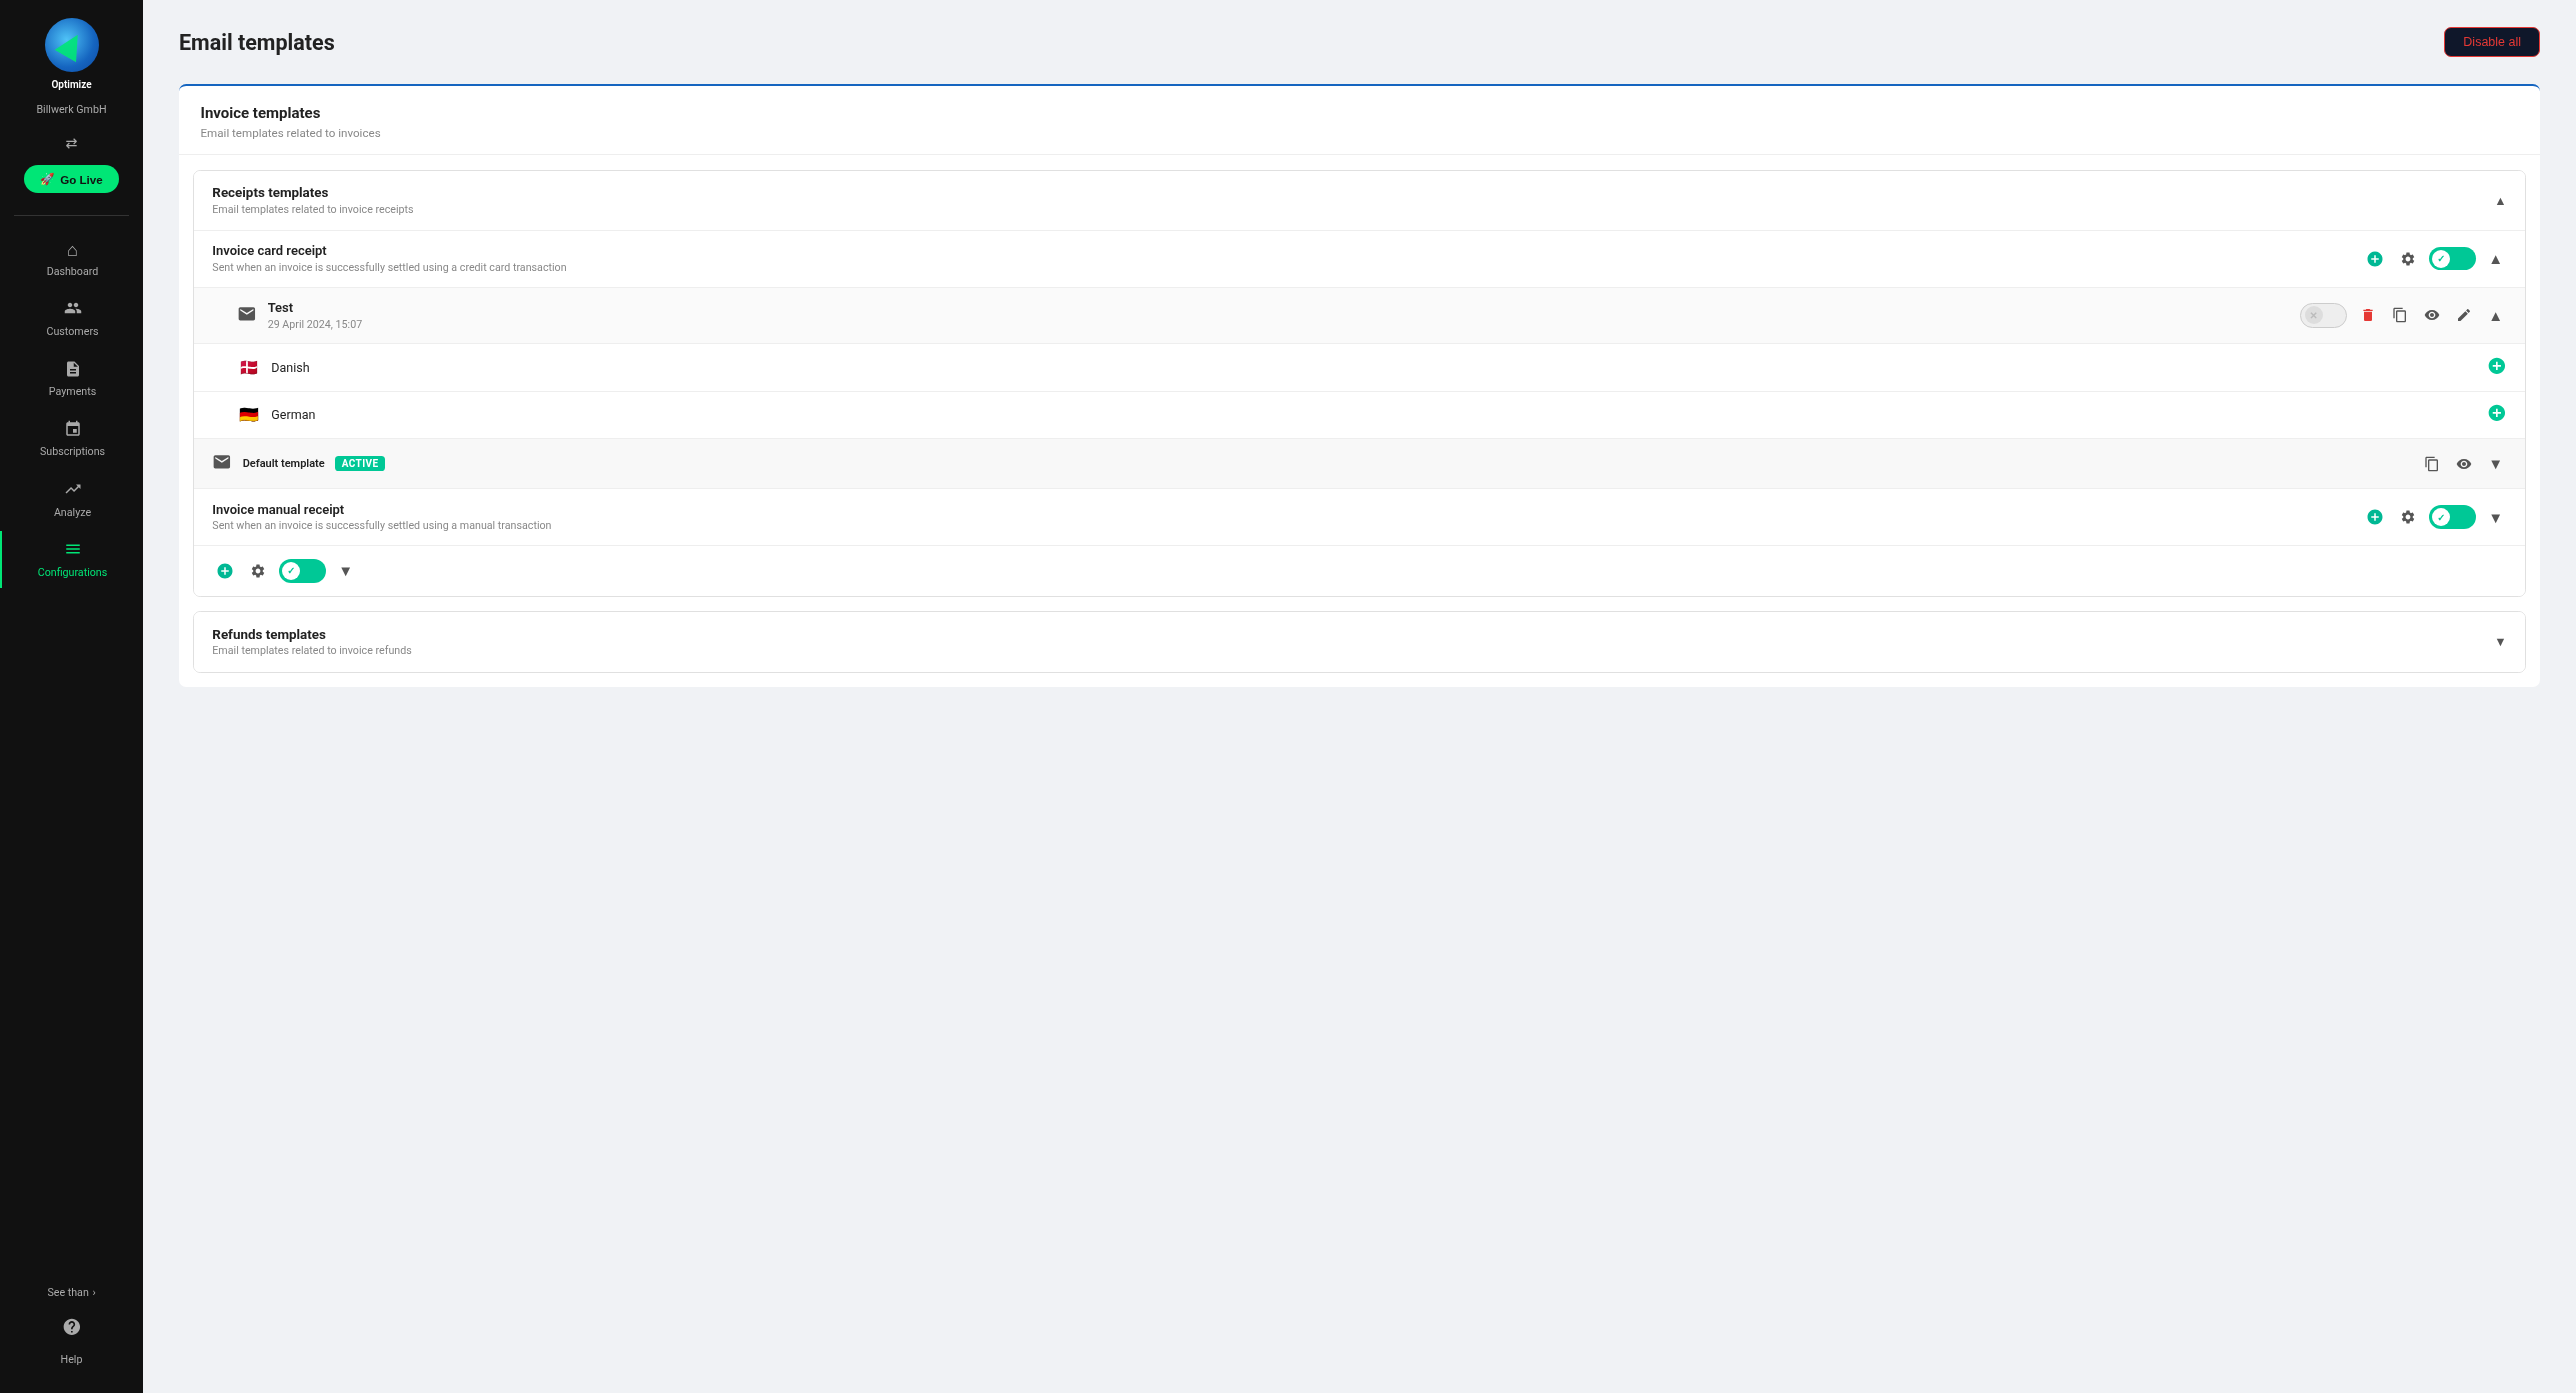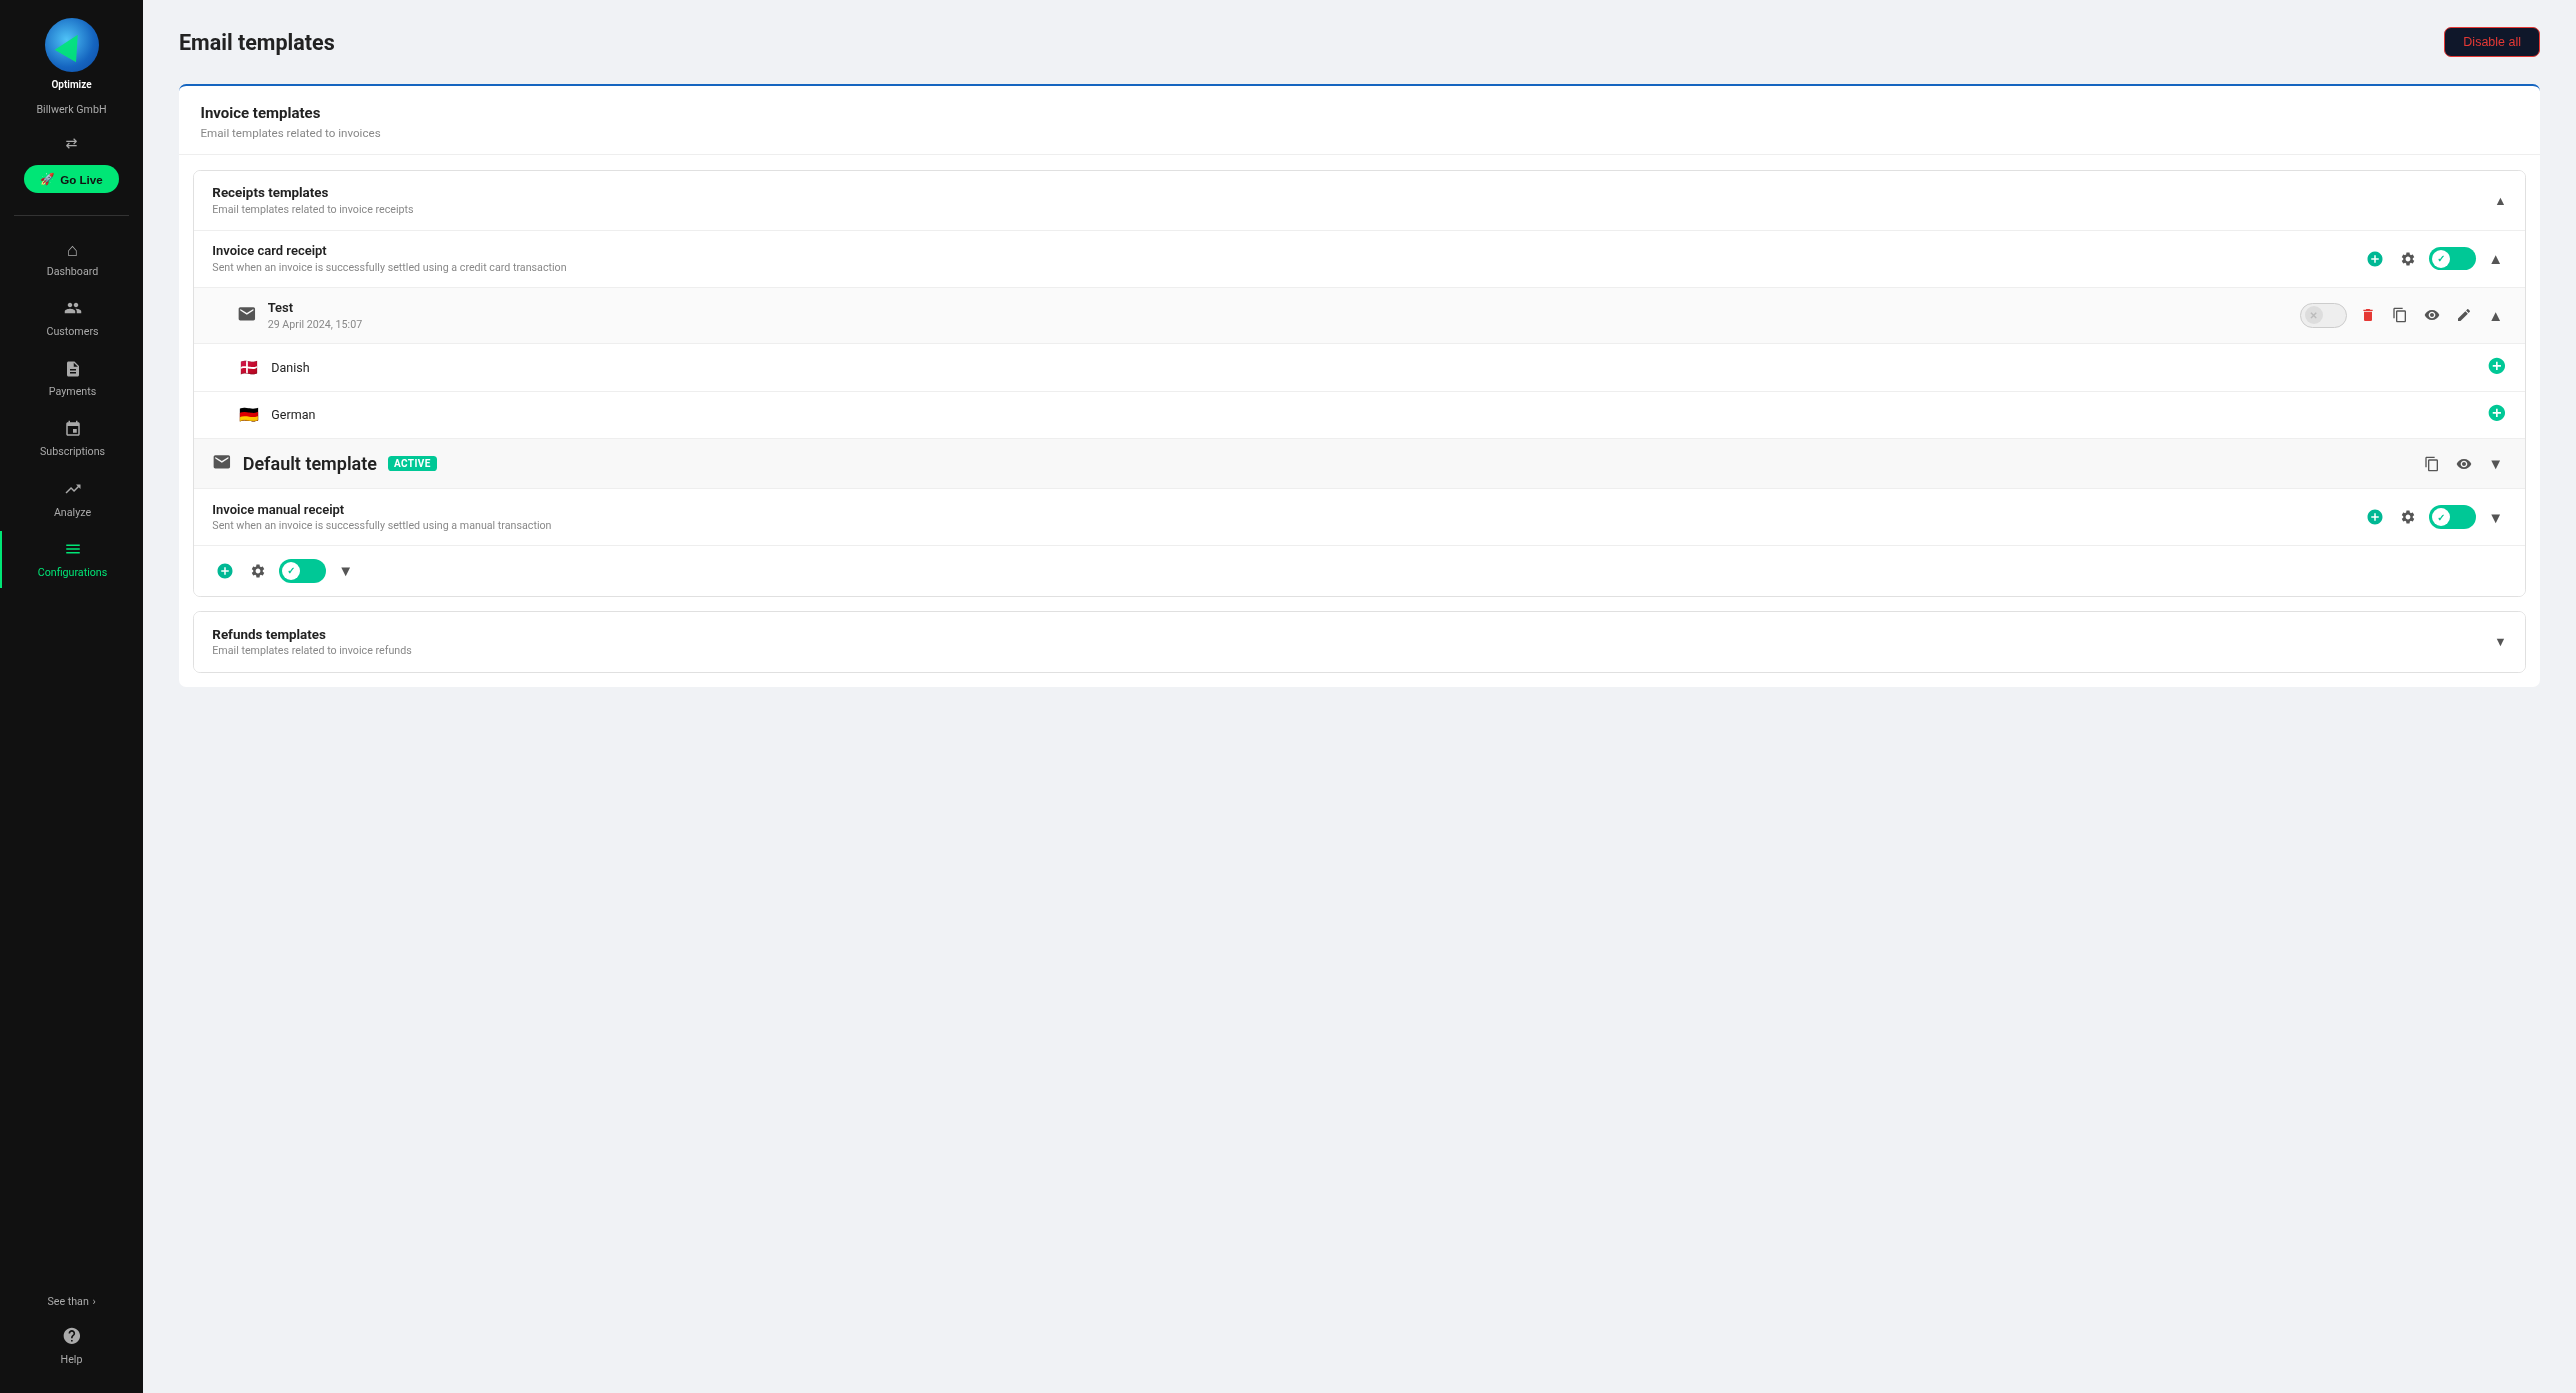--- a/index.html
+++ b/index.html
@@ -108,21 +108,21 @@
     }
     .sidebar-help {
       width: 100%;
       display: flex;
       flex-direction: column;
       align-items: center;
       padding: 9px 0;
       cursor: pointer;
       color: #aaa;
       font-size: 10.7px;
-      gap: 4px;
+      gap: 13px;
       margin-bottom: 9px;
     }
 
     
     .main {
       flex: 1;
       display: flex;
       flex-direction: column;
       overflow-y: auto;
       background: #f0f2f5;
@@ -535,21 +535,21 @@
         </button>
       </div>
 
       <div class="default-template-row">
         <div class="default-template-left">
           <span class="email-icon">
             <svg width="19.7" height="19.7" viewBox="0 0 24 24" fill="#555">
                 <path d="M20 4H4c-1.1 0-2 .9-2 2v12c0 1.1.9 2 2 2h16c1.1 0 2-.9 2-2V6c0-1.1-.9-2-2-2zm0 4l-8 5-8-5V6l8 5 8-5v2z"></path>
               </svg>
           </span>
-          <span style="font-size:18px;font-weight:600;color:#222;">Default template</span>
+          <span style="font-size:11px;font-weight:600;color:#222;">Default template</span>
           <span class="active-badge">ACTIVE</span>
         </div>
         <div class="template-row-actions">
           <button class="action-icon-btn">
             <svg width="16" height="16" viewBox="0 0 24 24" fill="currentColor">
                 <path d="M16 1H4c-1.1 0-2 .9-2 2v14h2V3h12V1zm3 4H8c-1.1 0-2 .9-2 2v14c0 1.1.9 2 2 2h11c1.1 0 2-.9 2-2V7c0-1.1-.9-2-2-2zm0 16H8V7h11v14z"></path>
               </svg>
           </button>
           <button class="action-icon-btn">
             <svg width="16" height="16" viewBox="0 0 24 24" fill="currentColor">

